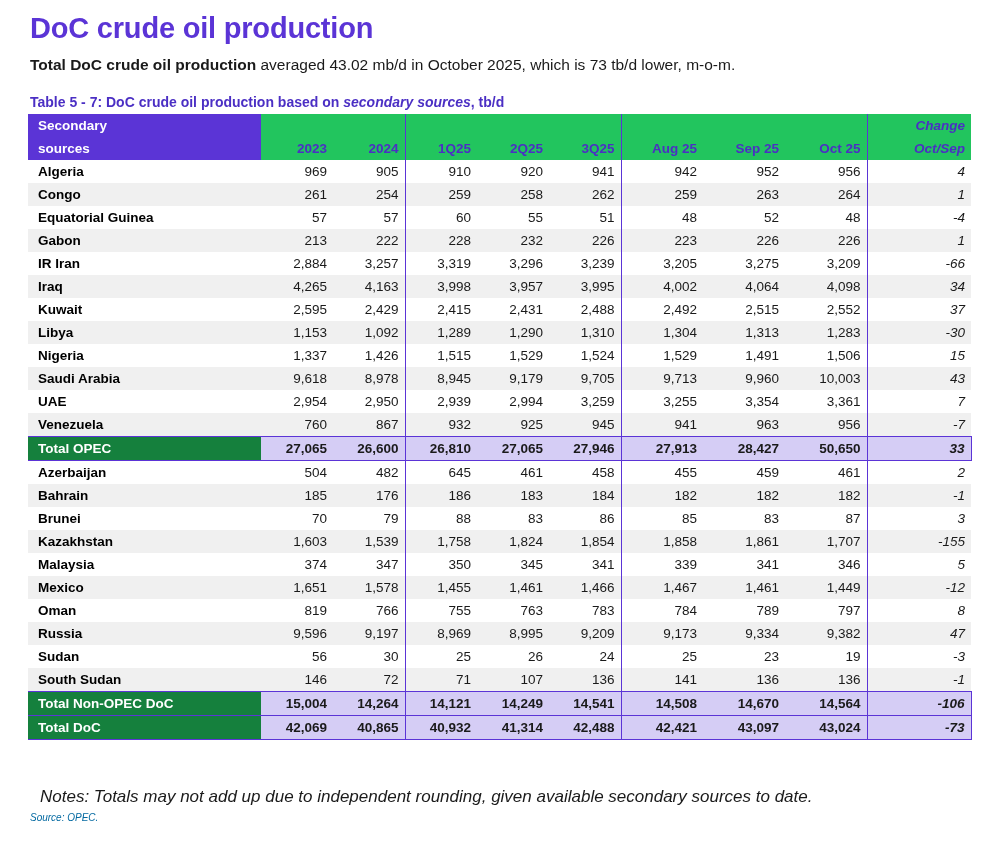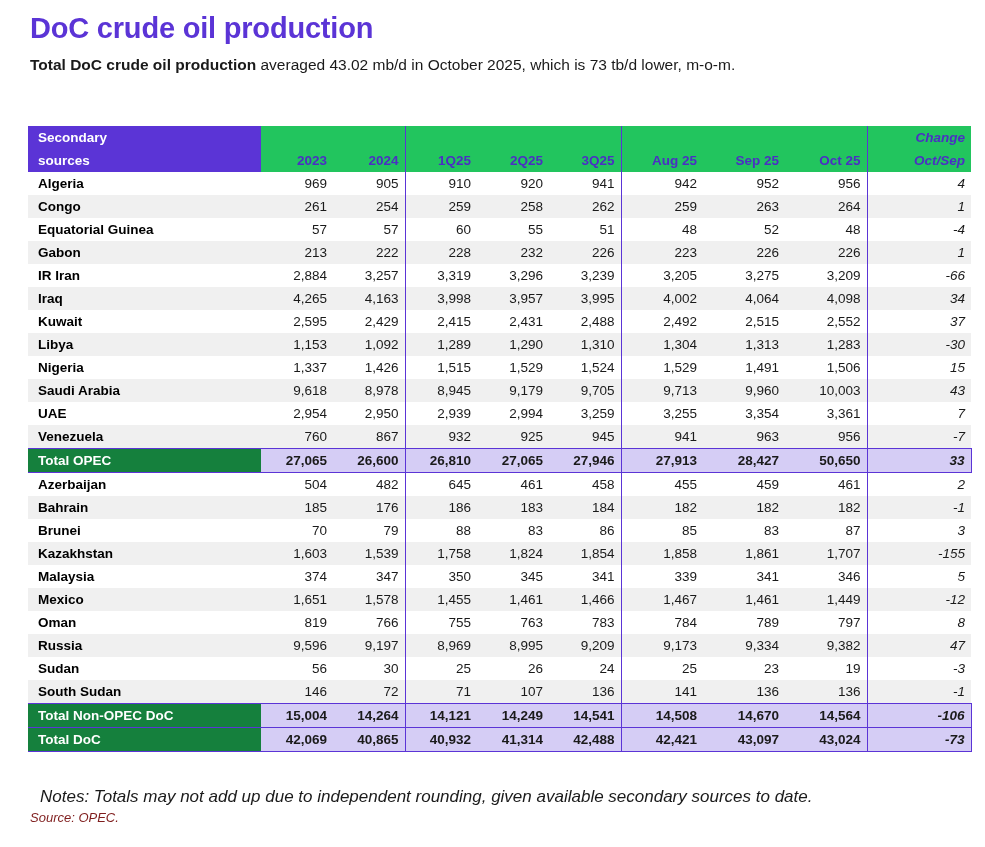--- a/index.html
+++ b/index.html
@@ -66,21 +66,20 @@
     position: absolute;
     left: 28px;
     top: 114px;
     width: 933px;
   }
   table.tbl {
     border-collapse: collapse;
     width: 933px;
     table-layout: fixed;
     font-size: 13.5px;
-    margin-top: 12px;
   }
   table.tbl td, table.tbl th {
     padding: 0 6px;
     height: 23px;
     line-height: 23px;
     vertical-align: middle;
     box-sizing: border-box;
     overflow: hidden;
     white-space: nowrap;
   }
@@ -155,38 +154,41 @@
     font-size: 17px;
     font-style: italic;
     color: #1a1a1a;
     line-height: 21px;
     white-space: nowrap;
   }
   .source {
     position: absolute;
     left: 30px;
     top: 807px;
-    font-size: 13px;
+    font-size: 10px;
     font-style: italic;
-    color: #7f1d1d;
+    color: #0369a1;
     line-height: 21px;
     white-space: nowrap;
   }
 </style>
 </head>
 <body>
 
 <div class="page">
 
   <div class="doc-title">DoC crude oil production</div>
 
   <div class="lede">
     <b>Total DoC crude oil production</b><span> averaged 43.02 mb/d in October 2025, which is 73 tb/d lower, m-o-m.</span>
   </div>
 
+  <div class="table-caption">
+    <span>Table 5 - 7: DoC crude oil production based on </span><i>secondary sources</i><span>, tb/d</span>
+  </div>
 
   <div class="tbl-wrap">
     <table class="tbl">
       <colgroup>
         <col class="c-name">
           <col class="c-num">
           <col class="c-num">
         <col class="c-num">
           <col class="c-num">
           <col class="c-num">

